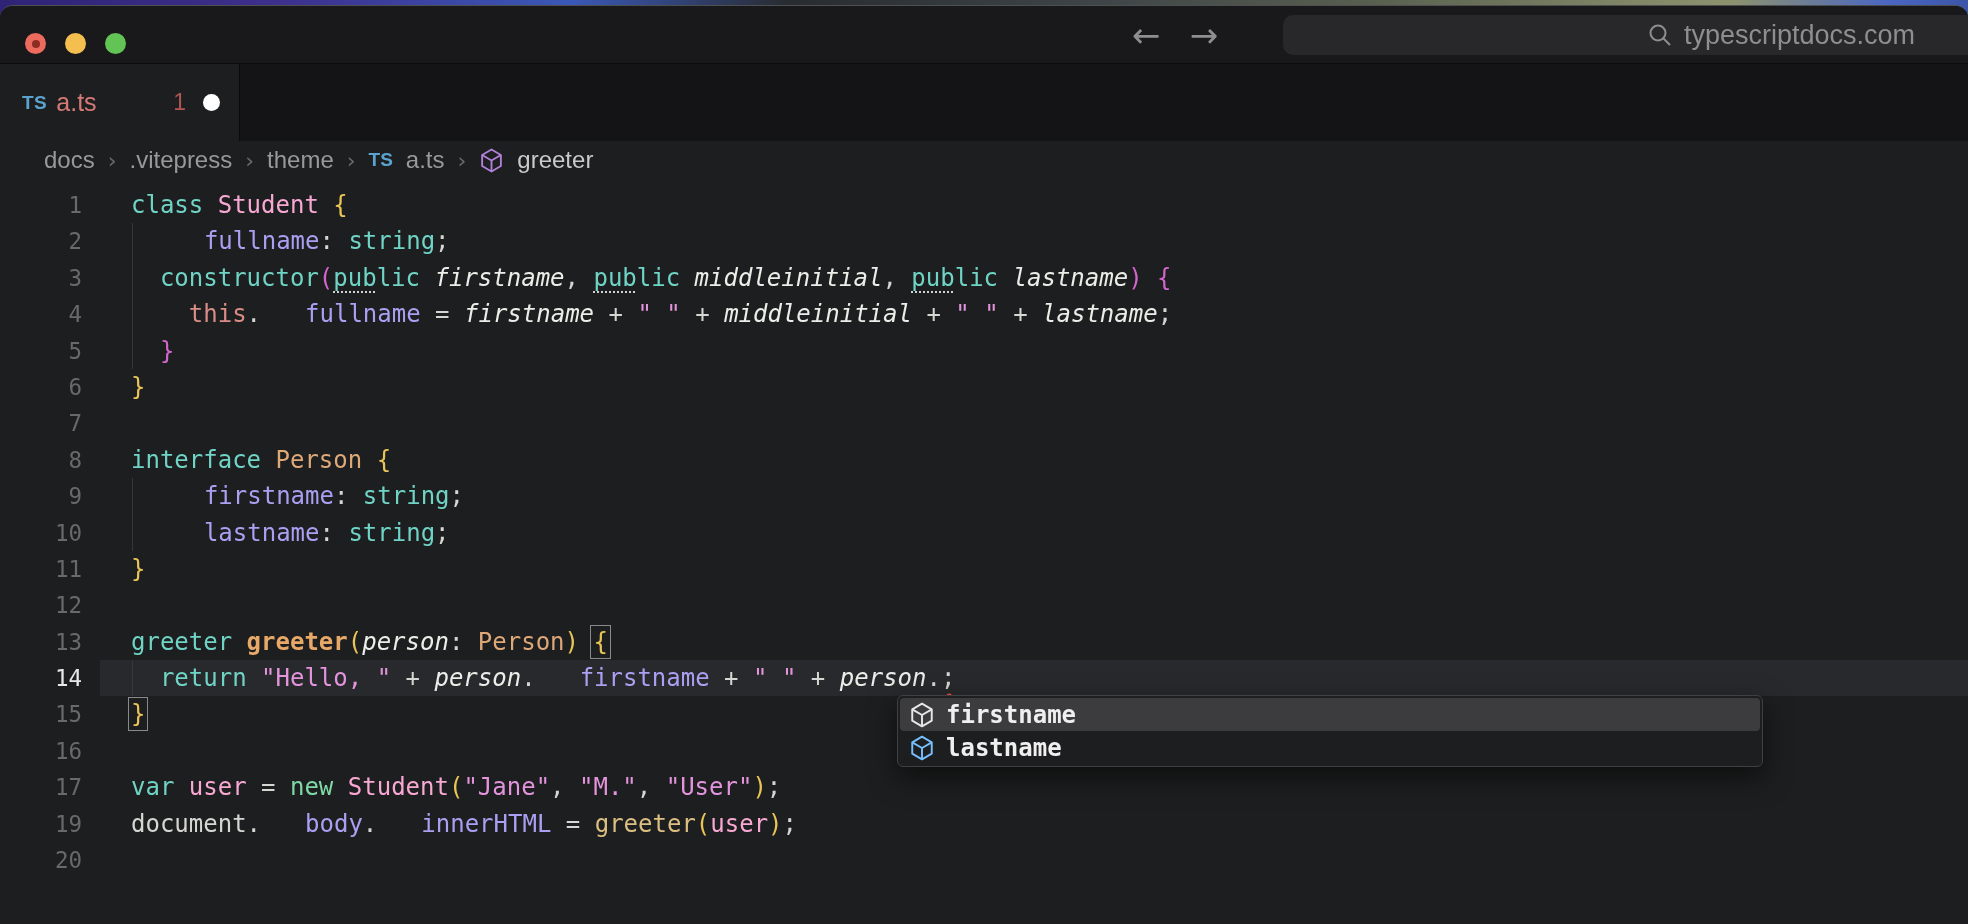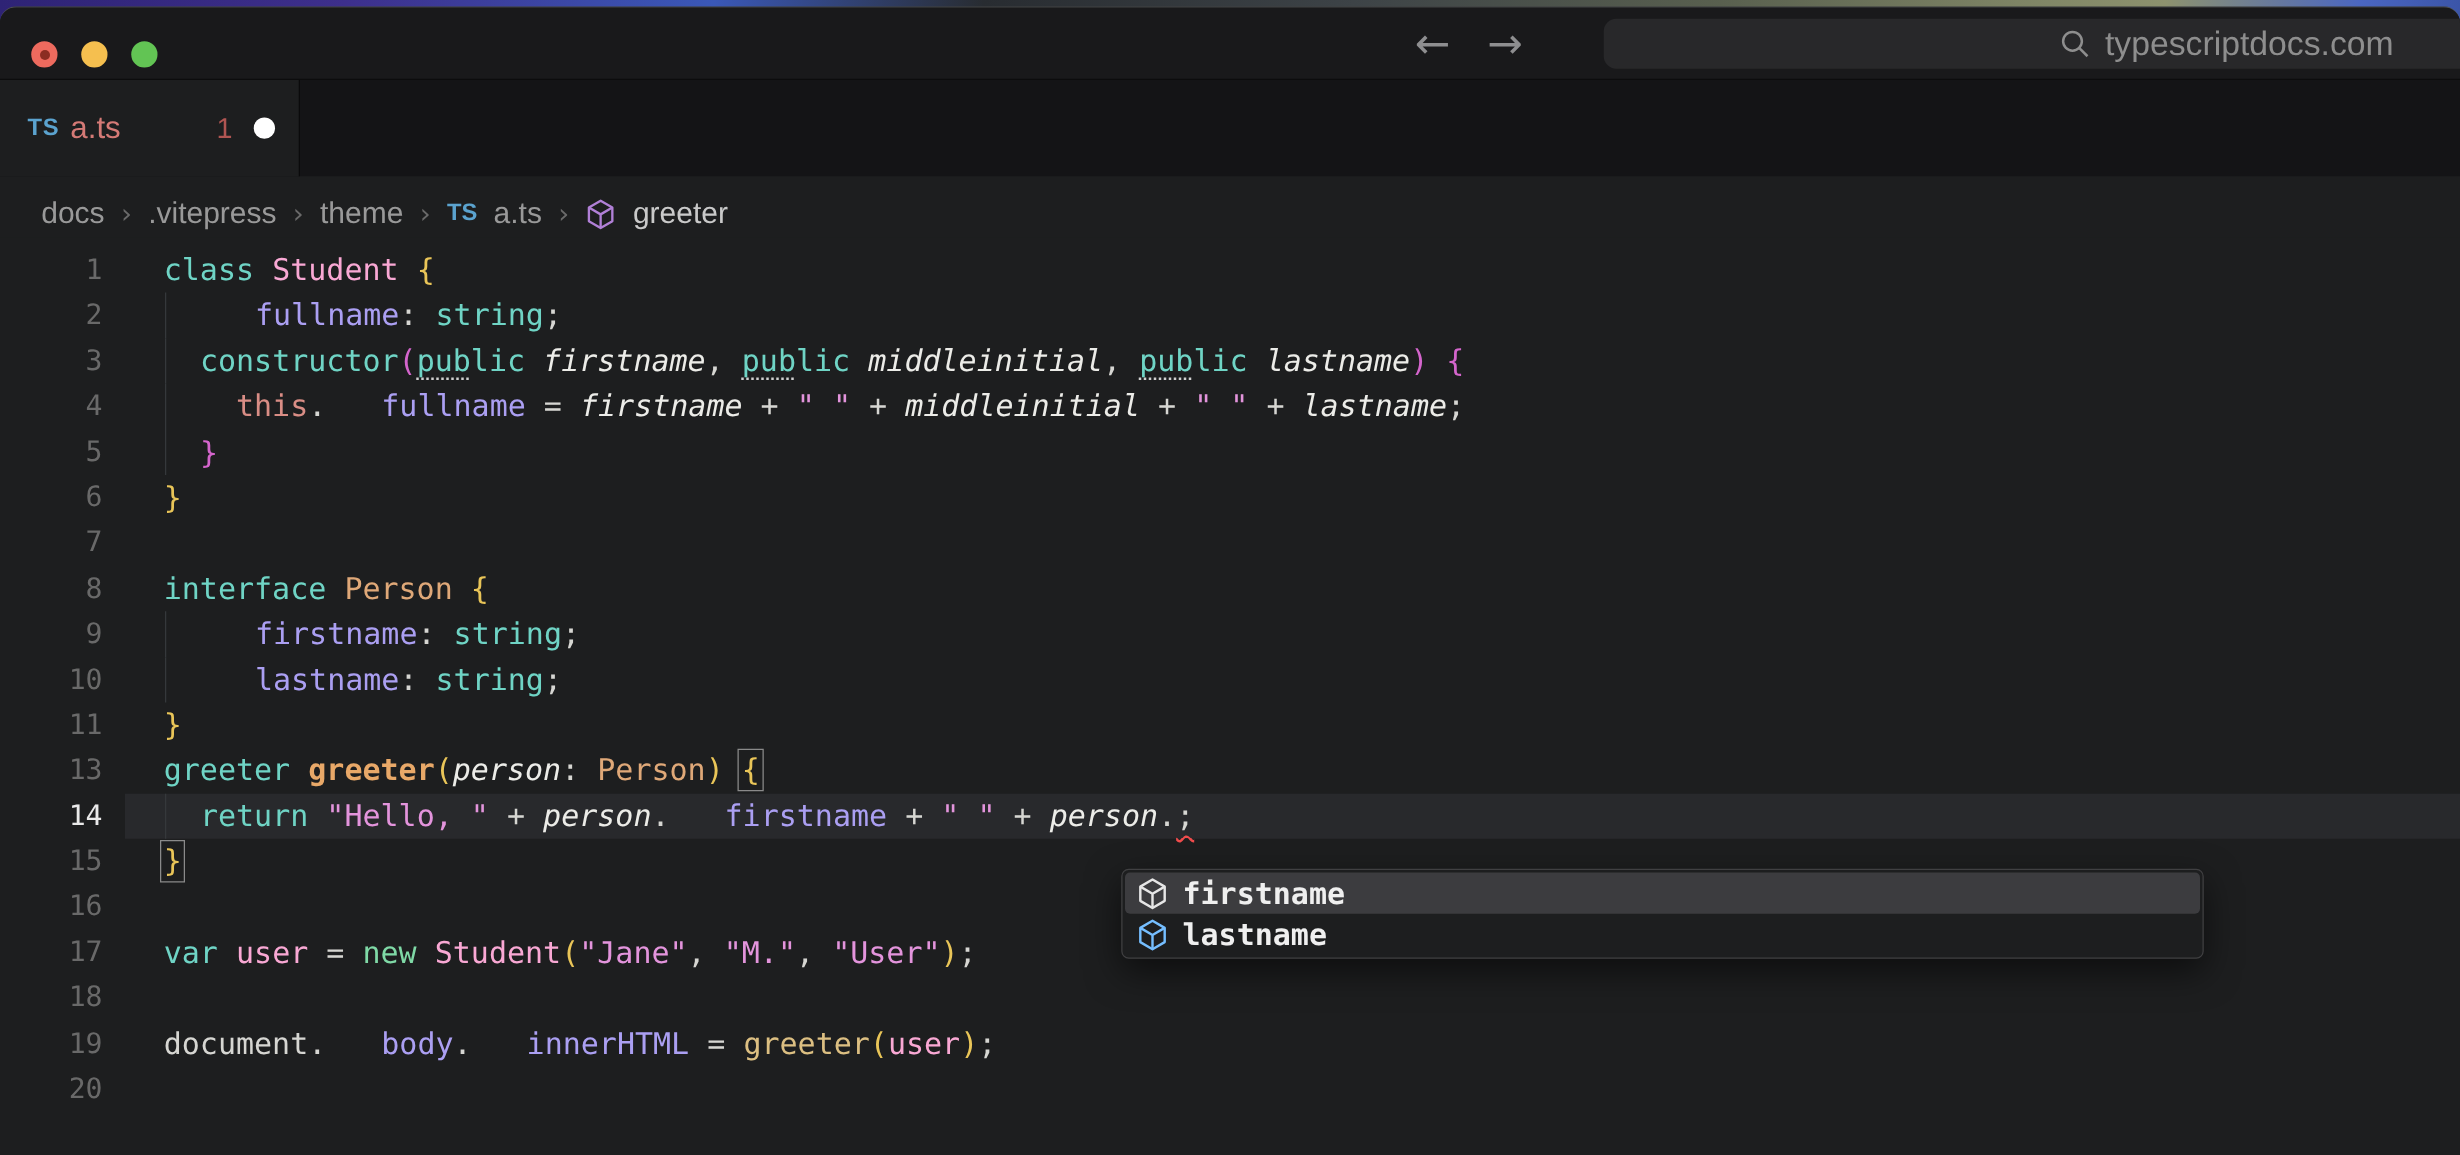--- a/index.html
+++ b/index.html
@@ -39,22 +39,22 @@
     width:240px; height:100%; background:#1d1e1f; display:flex; align-items:center;
     padding:0 19px 0 22px; border-right:1px solid #0a0a0b;
   }
   .tab-ts { color:#5ba3cf; font-weight:bold; font-size:19px; letter-spacing:0.5px; }
   .tab-name { color:#d57a76; font-size:25px; margin-left:9px; }
   .tab-right { margin-left:auto; display:flex; align-items:center; gap:17px; }
   .tab-errors { color:#b05552; font-size:23px; }
   .tab-dot { width:17px; height:17px; border-radius:50%; background:#ffffff; }
   
   .breadcrumb {
-    height:38px; display:flex; align-items:center; padding-left:33px; gap:13px;
-    color:#999999; font-size:24px; background:#1d1e1f;margin-top:11px;
+    height:38px; display:flex; align-items:center; padding-left:44px; gap:13px;
+    color:#999999; font-size:24px; background:#1d1e1f;
   }
   .crumb-sep { color:#6a6a6a; font-size:22px; font-family:"DejaVu Sans", sans-serif; }
   .crumb-ts { color:#5ba3cf; font-weight:bold; font-size:19px; }
   .crumb-symbol { color:#c9c9c9; }
   .crumb-cube { display:flex; align-items:center; }
   
   .code-area { padding-top:8px; font-family:"DejaVu Sans Mono", monospace; font-size:24px; }
   .code-row { display:flex; line-height:36.4px; height:36.4px; white-space:pre; }
   .ln { flex:none; width:82px; text-align:right; color:#696969; font-size:22.5px; }
   .lc { flex:1; margin-left:18px; padding-left:31px; position:relative; }
@@ -148,26 +148,26 @@
       <div class="code-row"><span class="ln">2</span><span class="lc guide"><span class="tk-nm">  </span><span class="tk-prop">fullname</span><span class="tk-nm">: </span><span class="tk-kw">string</span><span class="tk-nm">;</span></span></div>
       <div class="code-row"><span class="ln">3</span><span class="lc guide"><span class="tk-nm">  </span><span class="tk-kw">constructor</span><span class="tk-b2">(</span><span class="tk-kwh">pub</span><span class="tk-kw">lic</span><span class="tk-nm"> </span><span class="tk-par">firstname</span><span class="tk-nm">, </span><span class="tk-kwh">pub</span><span class="tk-kw">lic</span><span class="tk-nm"> </span><span class="tk-par">middleinitial</span><span class="tk-nm">, </span><span class="tk-kwh">pub</span><span class="tk-kw">lic</span><span class="tk-nm"> </span><span class="tk-par">lastname</span><span class="tk-b2">)</span><span class="tk-nm"> </span><span class="tk-b2">{</span></span></div>
       <div class="code-row"><span class="ln">4</span><span class="lc guide"><span class="tk-nm">    </span><span class="tk-this">this</span><span class="tk-nm">.</span><span class="tk-prop">fullname</span><span class="tk-nm"> = </span><span class="tk-par">firstname</span><span class="tk-nm"> + </span><span class="tk-str">" "</span><span class="tk-nm"> + </span><span class="tk-par">middleinitial</span><span class="tk-nm"> + </span><span class="tk-str">" "</span><span class="tk-nm"> + </span><span class="tk-par">lastname</span><span class="tk-nm">;</span></span></div>
       <div class="code-row"><span class="ln">5</span><span class="lc guide"><span class="tk-nm">  </span><span class="tk-b2">}</span></span></div>
       <div class="code-row"><span class="ln">6</span><span class="lc"><span class="tk-b1">}</span></span></div>
       <div class="code-row"><span class="ln">7</span><span class="lc"></span></div>
       <div class="code-row"><span class="ln">8</span><span class="lc"><span class="tk-kw">interface</span><span class="tk-nm"> </span><span class="tk-torange">Person</span><span class="tk-nm"> </span><span class="tk-b1">{</span></span></div>
       <div class="code-row"><span class="ln">9</span><span class="lc guide"><span class="tk-nm">  </span><span class="tk-prop">firstname</span><span class="tk-nm">: </span><span class="tk-kw">string</span><span class="tk-nm">;</span></span></div>
       <div class="code-row"><span class="ln">10</span><span class="lc guide"><span class="tk-nm">  </span><span class="tk-prop">lastname</span><span class="tk-nm">: </span><span class="tk-kw">string</span><span class="tk-nm">;</span></span></div>
       <div class="code-row"><span class="ln">11</span><span class="lc"><span class="tk-b1">}</span></span></div>
+      <div class="code-row"><span class="ln">12</span><span class="lc"></span></div>
       <div class="code-row"><span class="ln">13</span><span class="lc"><span class="tk-kw">greeter</span><span class="tk-nm"> </span><span class="tk-fdef">greeter</span><span class="tk-b1">(</span><span class="tk-par">person</span><span class="tk-nm">: </span><span class="tk-torange">Person</span><span class="tk-b1">)</span><span class="tk-nm"> </span><span class="tk-b1box">{</span></span></div>
       <div class="code-row active"><span class="ln">14</span><span class="lc guide"><span class="tk-nm">  </span><span class="tk-kw">return</span><span class="tk-nm"> </span><span class="tk-str">"Hello, "</span><span class="tk-nm"> + </span><span class="tk-par">person</span><span class="tk-nm">.</span><span class="tk-prop">firstname</span><span class="tk-nm"> + </span><span class="tk-str">" "</span><span class="tk-nm"> + </span><span class="tk-par">person</span><span class="tk-nm">.</span><span class="tk-nmsq">;</span></span></div>
       <div class="code-row"><span class="ln">15</span><span class="lc"><span class="tk-b1box">}</span></span></div>
       <div class="code-row"><span class="ln">16</span><span class="lc"></span></div>
       <div class="code-row"><span class="ln">17</span><span class="lc"><span class="tk-kw">var</span><span class="tk-nm"> </span><span class="tk-tblue">user</span><span class="tk-nm"> = </span><span class="tk-new">new</span><span class="tk-nm"> </span><span class="tk-tblue">Student</span><span class="tk-b1">(</span><span class="tk-str">"Jane"</span><span class="tk-nm">, </span><span class="tk-str">"M."</span><span class="tk-nm">, </span><span class="tk-str">"User"</span><span class="tk-b1">)</span><span class="tk-nm">;</span></span></div>
-      <div class="code-row"><span class="ln">18</span><span class="lc"></span></div>
       <div class="code-row"><span class="ln">19</span><span class="lc"><span class="tk-nm">document.</span><span class="tk-prop">body</span><span class="tk-nm">.</span><span class="tk-prop">innerHTML</span><span class="tk-nm"> = </span><span class="tk-fcall">greeter</span><span class="tk-b1">(</span><span class="tk-tblue">user</span><span class="tk-b1">)</span><span class="tk-nm">;</span></span></div>
       <div class="code-row"><span class="ln">20</span><span class="lc"></span></div>
     </div>
 
   <div class="suggest">
       <div class="suggest-row sel">
         <svg class="suggest-icon" width="26" height="26" viewBox="0 0 16 16" fill="none" stroke="#e6e6e6" stroke-width="1.2" stroke-linejoin="round">
           <path d="M8 1 L14 4.5 V11.5 L8 15 L2 11.5 V4.5 Z"></path>
           <path d="M2 4.5 L8 8 L14 4.5 M8 8 V15"></path>
         </svg>

